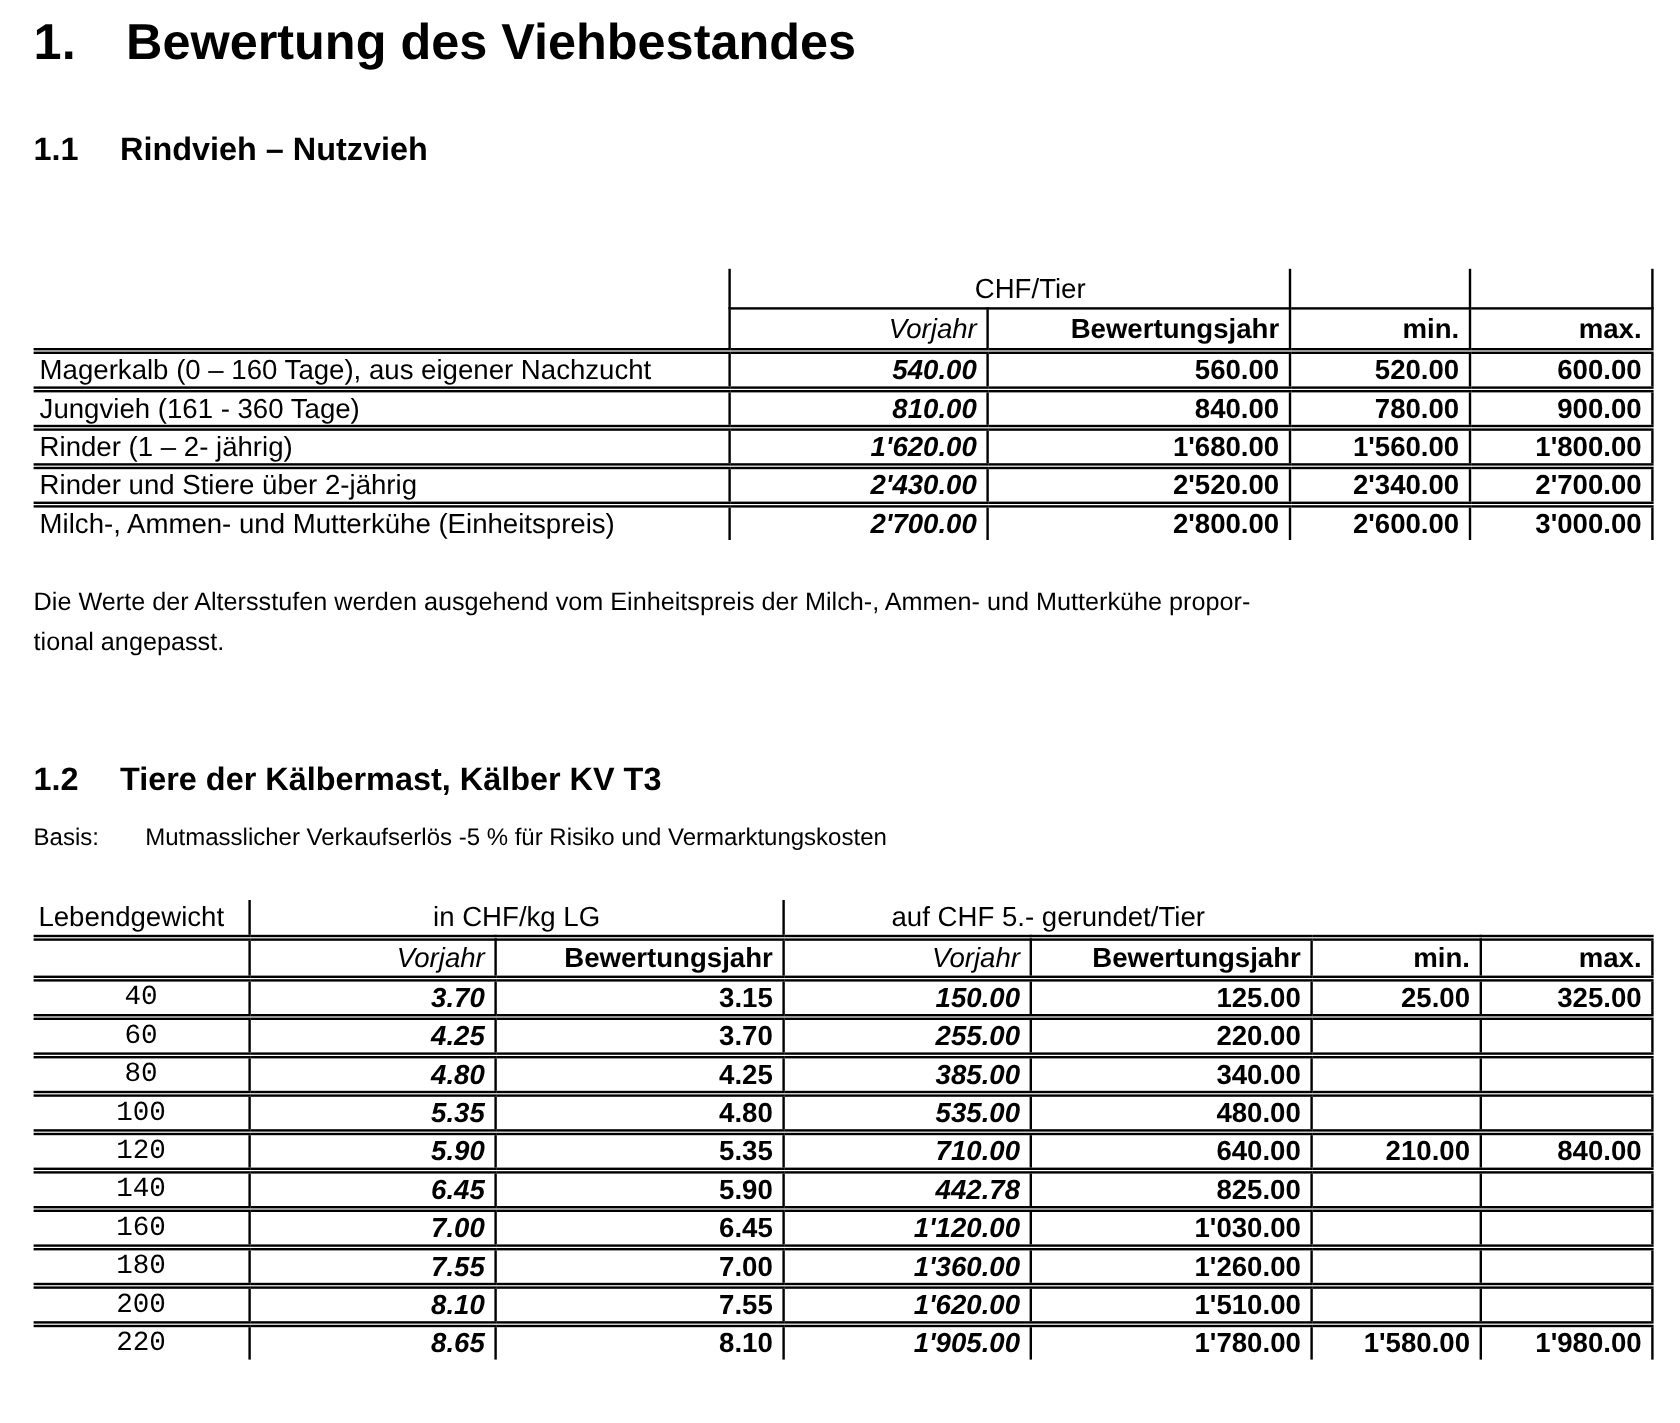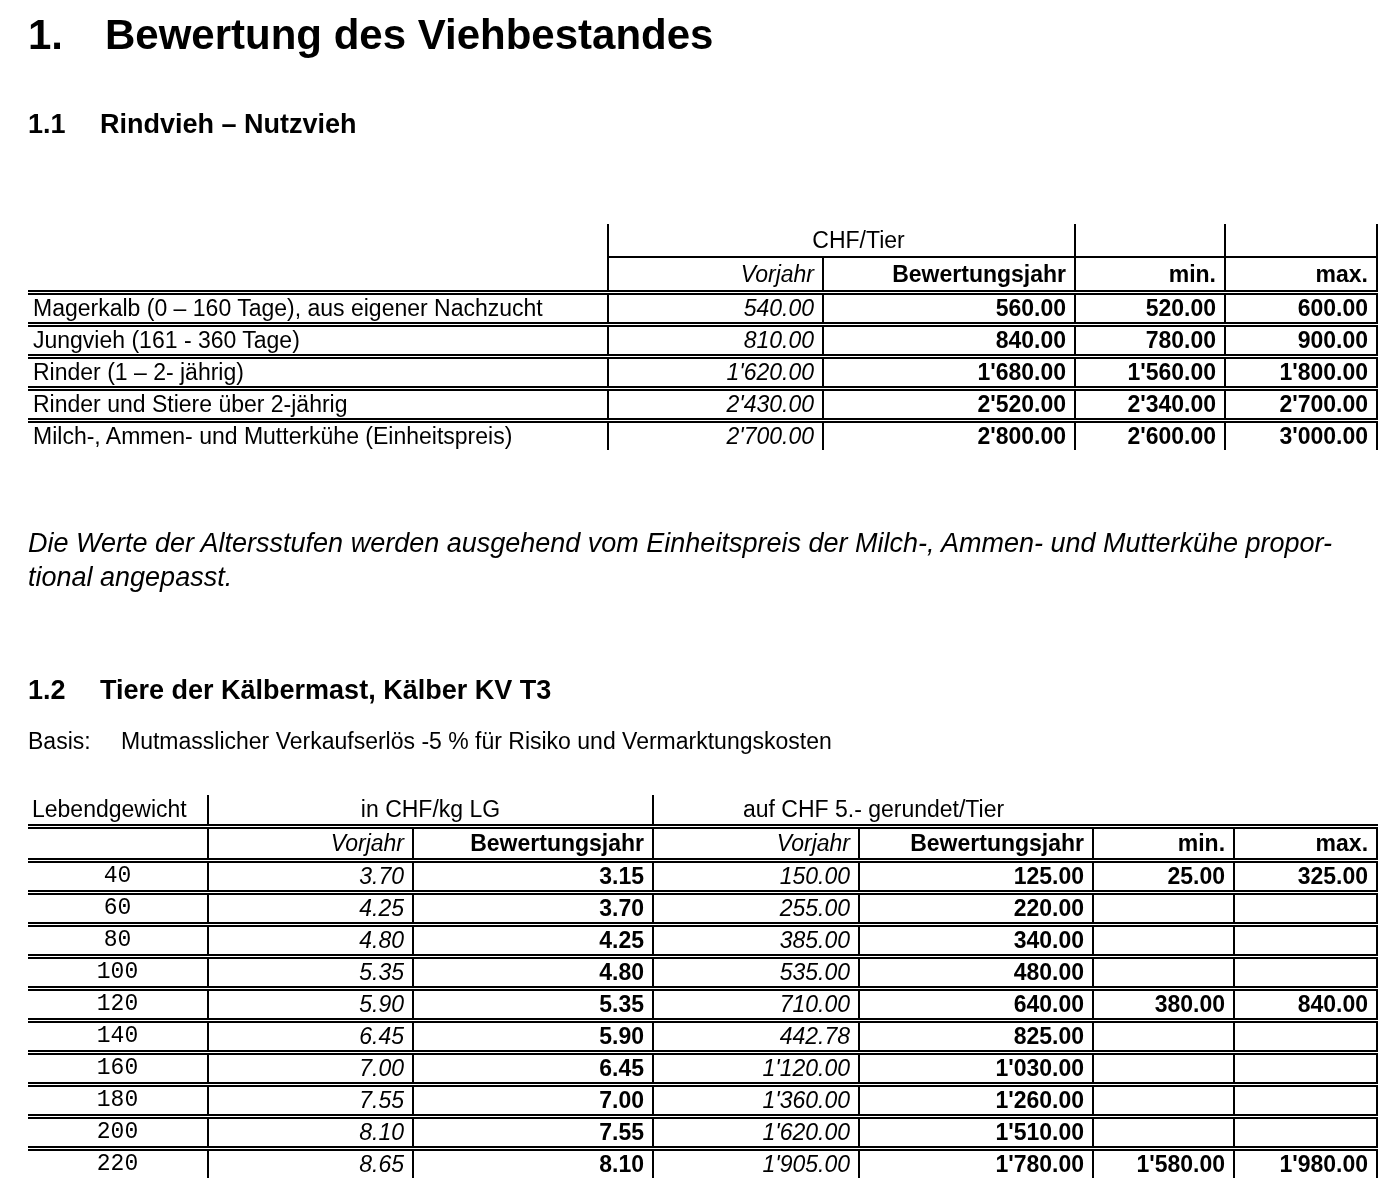--- a/index.html
+++ b/index.html
@@ -16,24 +16,24 @@
 
   
   .h1 { display: flex; font-weight: bold; font-size: 42px; line-height: 1.1; margin: 2px 0 0 0; }
   .h1 .hnum { width: 77px; flex: 0 0 auto; }
   .h2 { display: flex; font-weight: bold; font-size: 27px; line-height: 1.1; }
   .h2 .hnum { width: 72px; flex: 0 0 auto; }
   .h2.s11 { margin-top: 52px; }
   .h2.s12 { margin-top: 82px; }
 
   
-  .note { font-style: italic; font-size: 27px; line-height: 34px; margin-top: 76px; }
-
-  
-  .basis { display: flex; font-size: 23px; margin-top: 22px; }
+  .note { font-size: 21px; line-height: 34px; margin-top: 35px; }
+
+  
+  .basis { display: flex; font-size: 20px; margin-top: 22px; }
   .basis .blabel { width: 93px; flex: 0 0 auto; }
 
   
   table { border-collapse: collapse; table-layout: fixed; width: 1349px; }
   #t1 { margin-top: 84px; }
   #t2 { margin-top: 40px; }
   th, td { font-size: 23px; font-weight: normal; padding: 1px 8px; line-height: 26px; overflow: hidden; white-space: nowrap; }
 
   .bl  { border-left: 2px solid #000; }
   .br  { border-right: 2px solid #000; }
@@ -41,21 +41,21 @@
   .bbd { border-bottom: 5px double #000; }
 
   .grp { text-align: center; font-weight: normal; }
   .vjh { text-align: right; font-style: italic; font-weight: normal; }
   .bjh, .mnh, .mxh { text-align: right; font-weight: bold; }
   .lg  { text-align: left; font-weight: normal; padding-left: 4px; }
 
   td.lab { text-align: left; padding-left: 5px; }
   td.wt  { text-align: center; font-family: Liberation Mono, monospace; }
   td.num { text-align: right; }
-  td.it  { font-style: italic; }
+  td.it  { font-style: italic; font-weight: bold; }
   td.bd  { font-weight: bold; }
 
   #t1 tbody td, #t2 tbody td { border-bottom: 5px double #000; border-left: 2px solid #000; line-height: 25px; }
   #t1 tbody td:first-child, #t2 tbody td:first-child { border-left: none; }
   #t1 tbody td:last-child,  #t2 tbody td:last-child  { border-right: 2px solid #000; }
   #t1 tbody tr:last-child td, #t2 tbody tr:last-child td { border-bottom: none; }
 
   #t1 thead th { height: 30px; }
   #t2 thead th { height: 27px; }
 </style>
@@ -212,21 +212,21 @@
         <td class="num bd">480.00</td>
         <td class="num bd"></td>
         <td class="num bd"></td>
       </tr>
       <tr>
         <td class="wt">120</td>
         <td class="num it">5.90</td>
         <td class="num bd">5.35</td>
         <td class="num it">710.00</td>
         <td class="num bd">640.00</td>
-        <td class="num bd">380.00</td>
+        <td class="num bd">210.00</td>
         <td class="num bd">840.00</td>
       </tr>
       <tr>
         <td class="wt">140</td>
         <td class="num it">6.45</td>
         <td class="num bd">5.90</td>
         <td class="num it">442.78</td>
         <td class="num bd">825.00</td>
         <td class="num bd"></td>
         <td class="num bd"></td>

